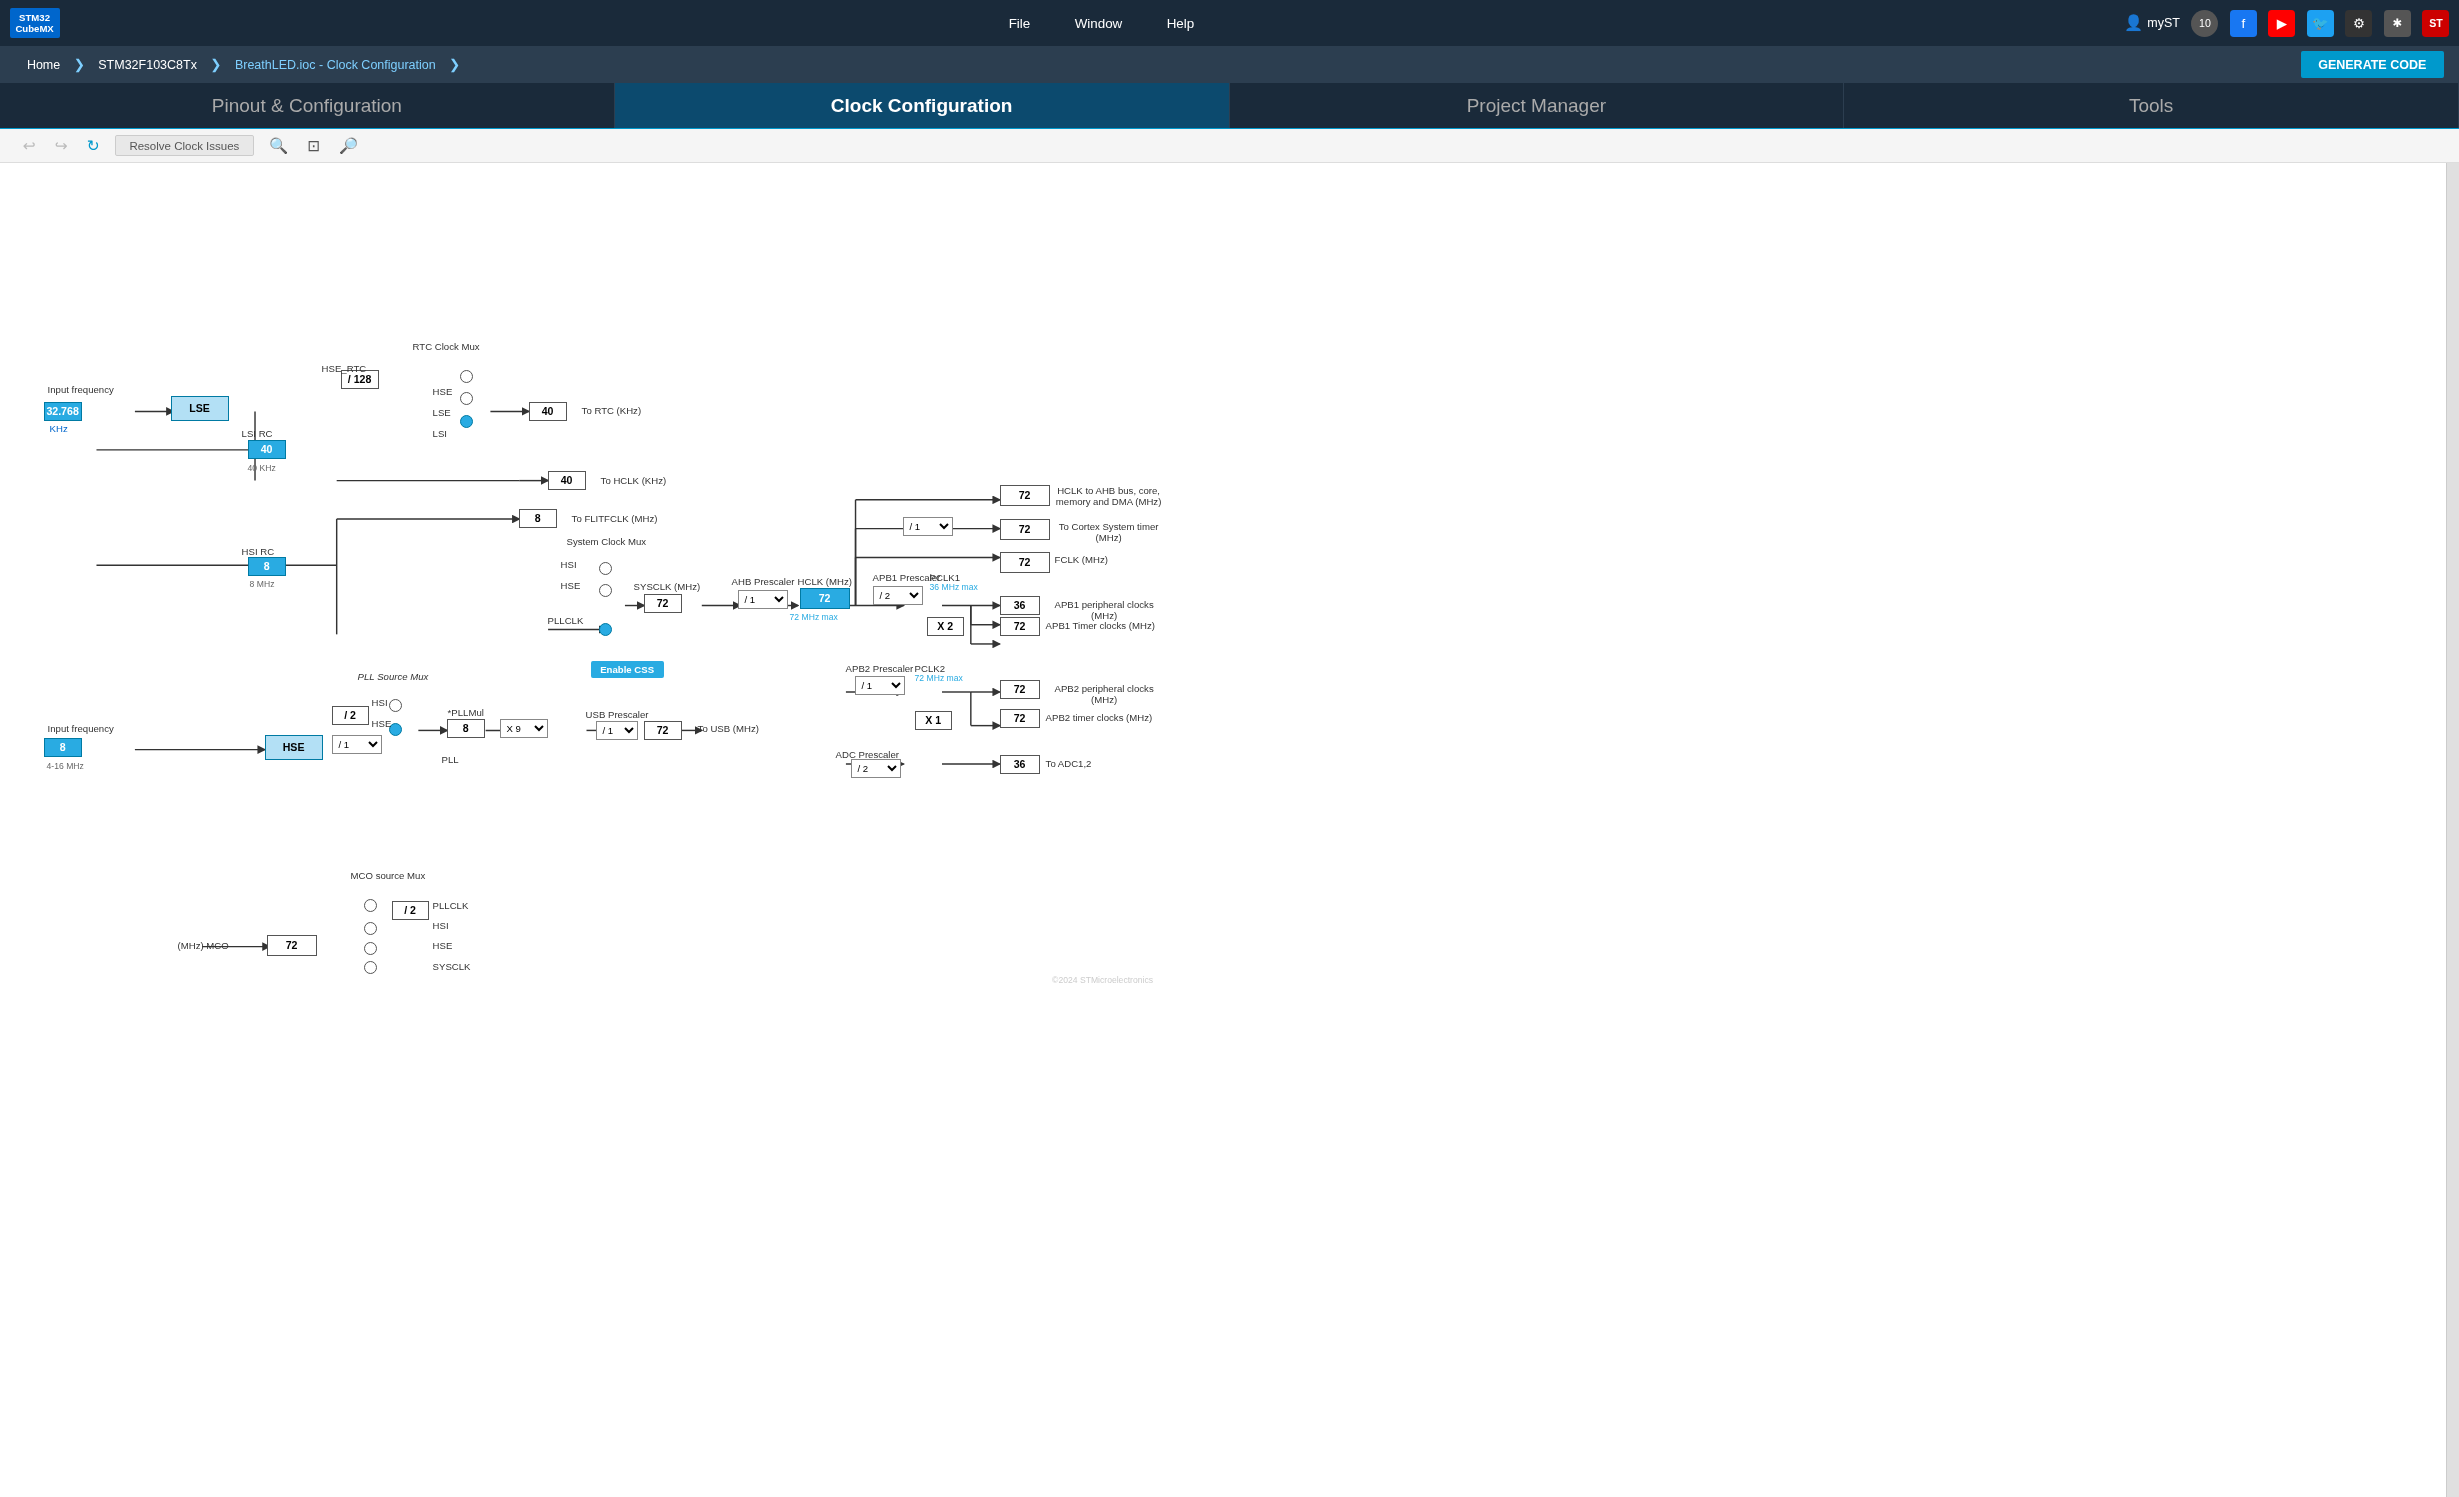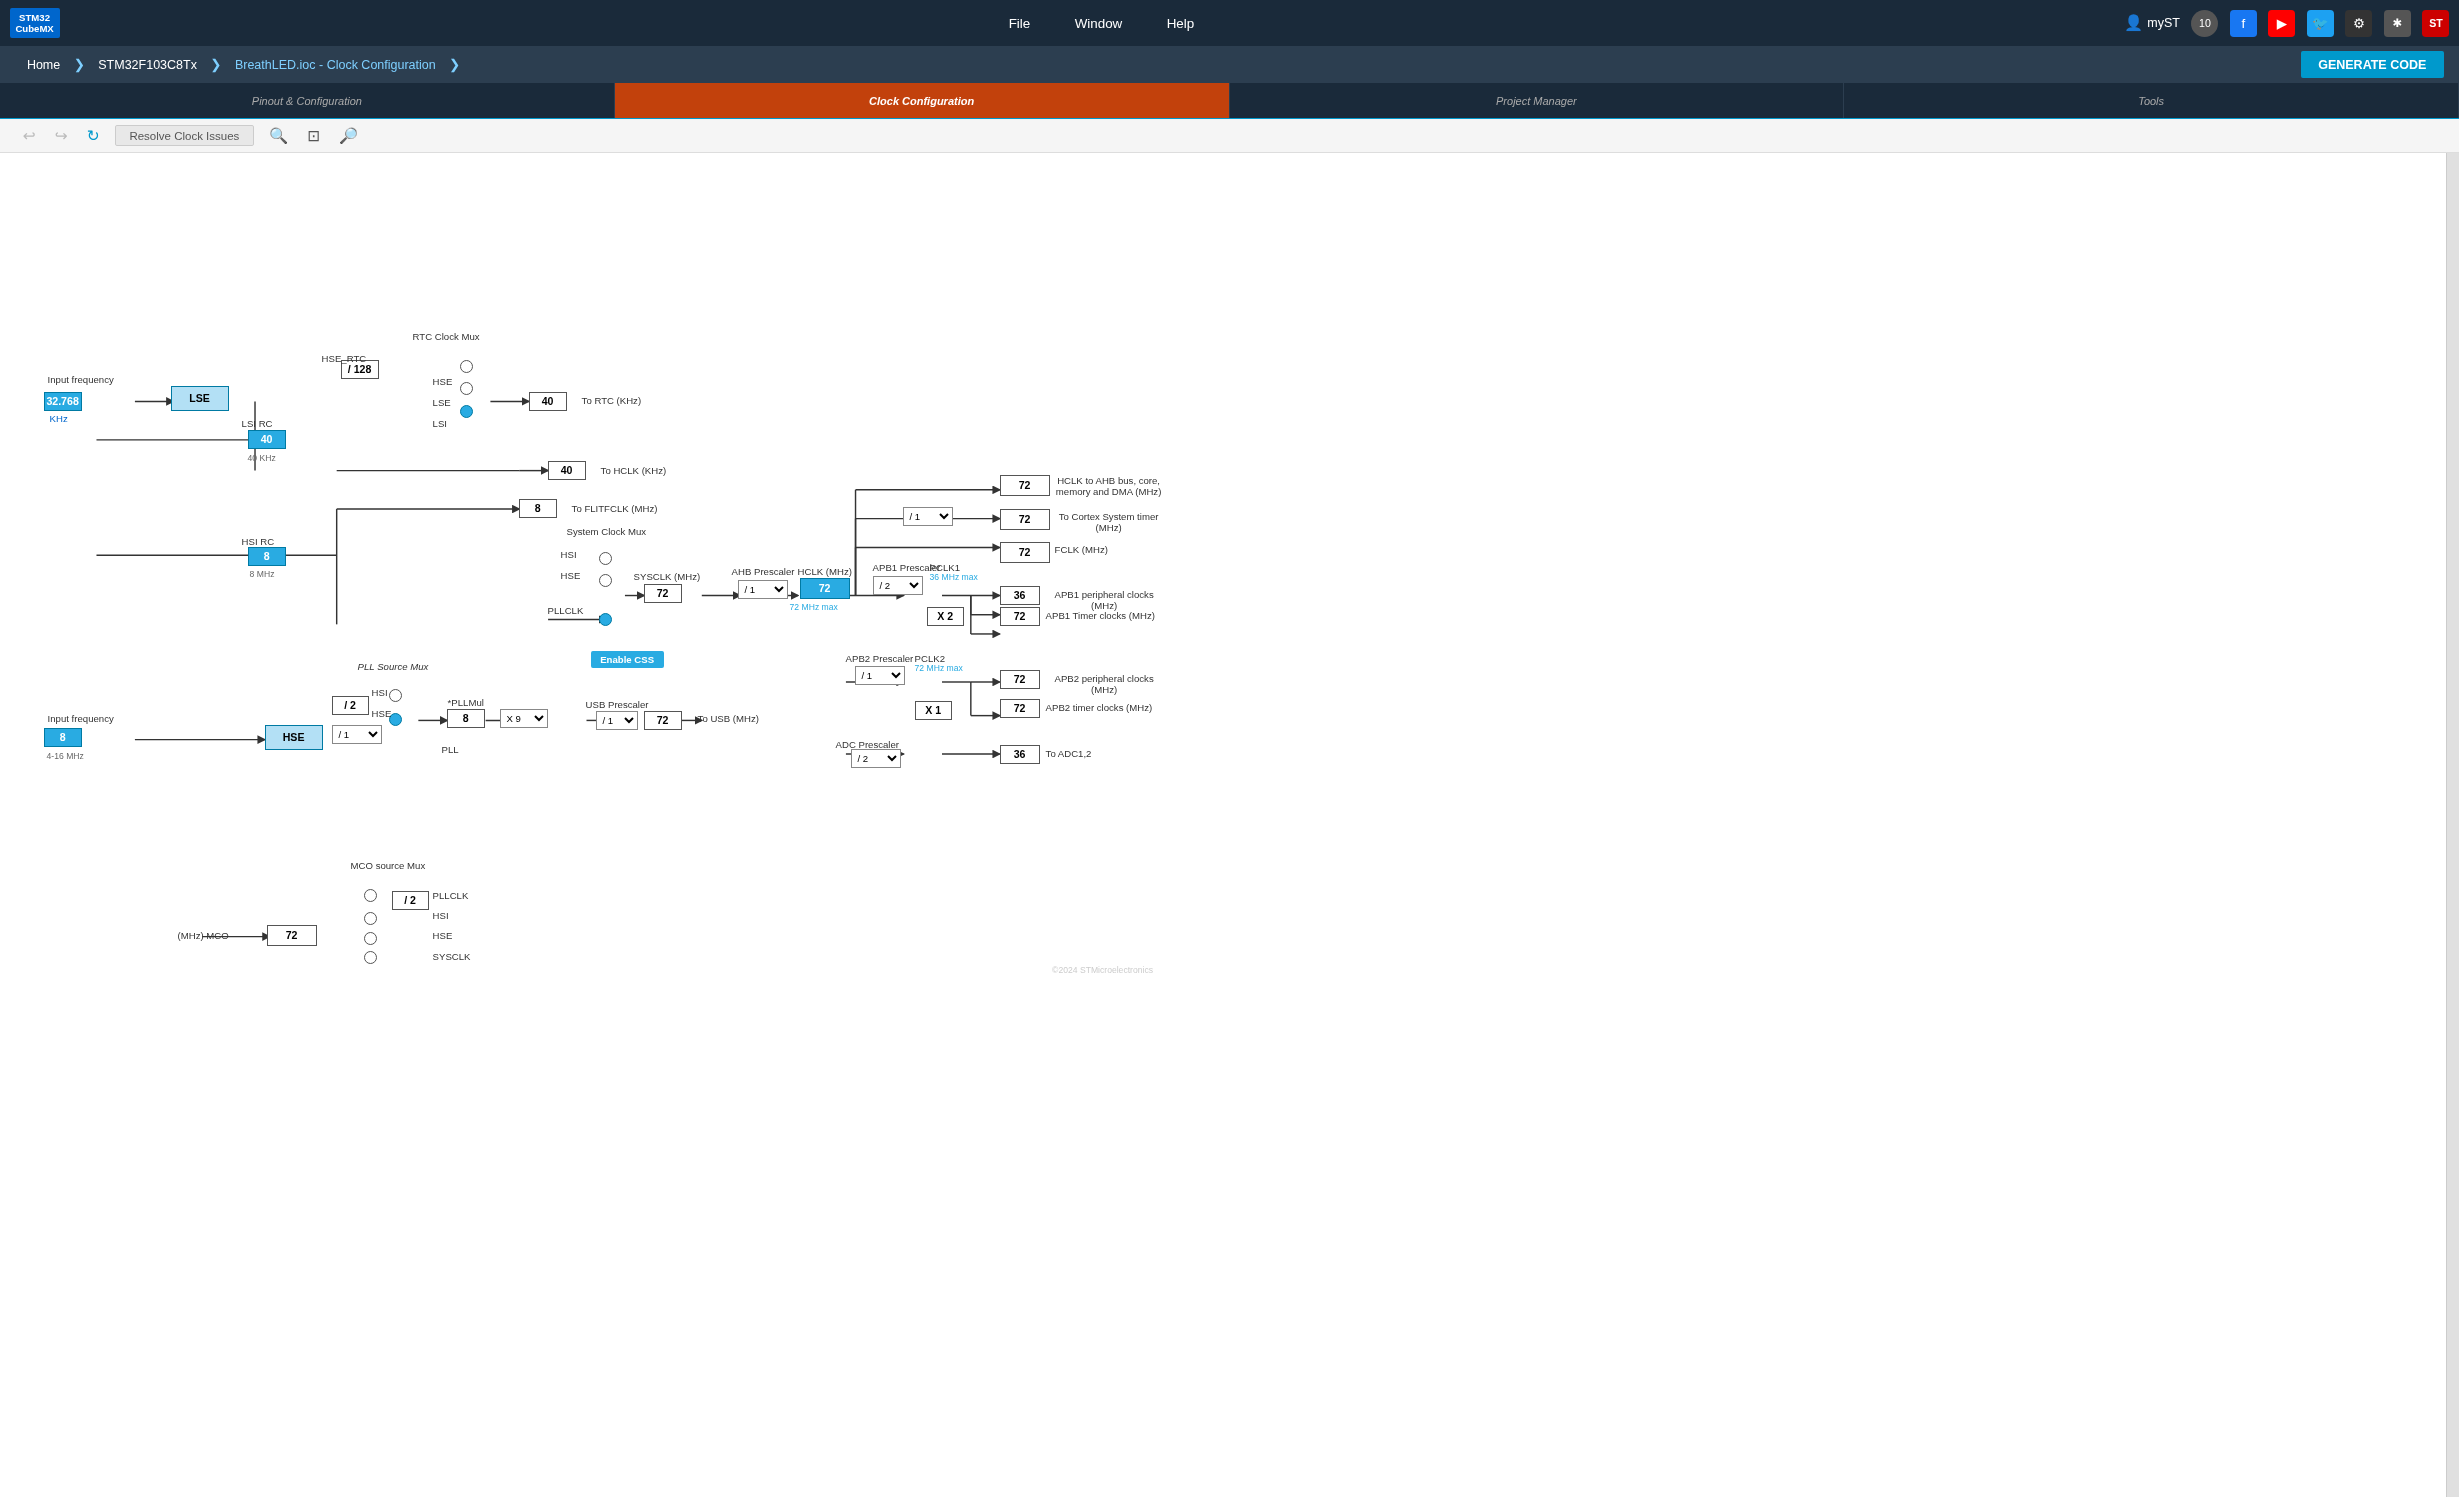--- a/index.html
+++ b/index.html
@@ -111,27 +111,26 @@
     .tab-bar {
       display: flex;
       background: #1a2a3a;
       border-bottom: 1.9px solid #0099cc;
     }
     .tab {
       flex: 1;
       text-align: center;
       padding: 11.5px 19px;
       color: #aaa;
-      font-size: 11px;
+      font-size: 19px;
       cursor: pointer;
       border-right: 1px solid #2c3e50;
-      font-style: italic;
     }
     .tab.active {
-      background: #c2410c;
+      background: #0c4a6e;
       color: white;
       font-weight: bold;
     }
 
     
     .toolbar {
       background: #f5f5f5;
       display: flex;
       align-items: center;
       padding: 5.8px 19px;

